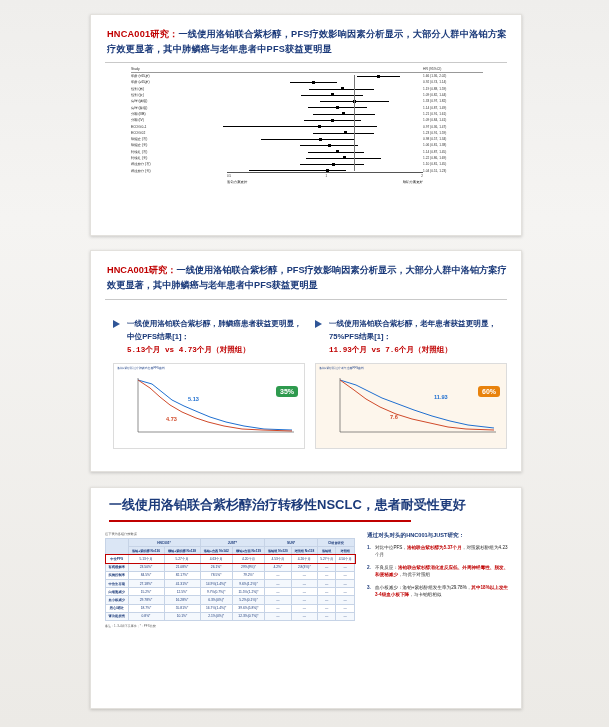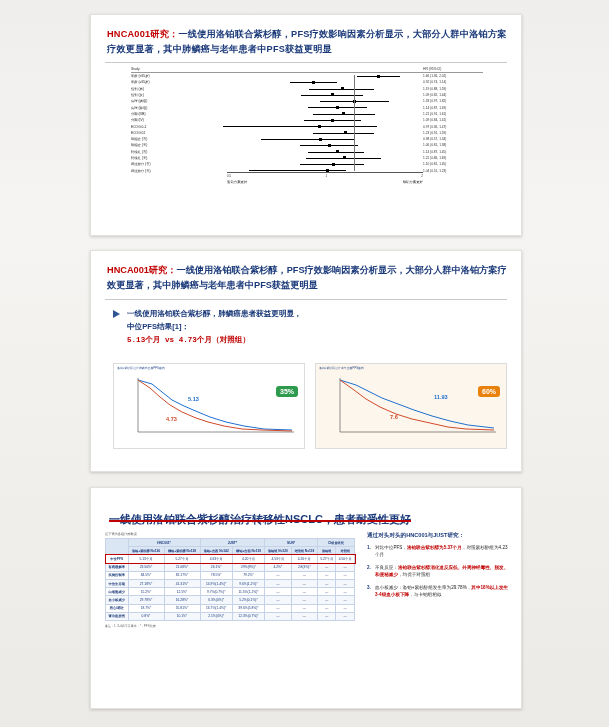--- a/index.html
+++ b/index.html
@@ -66,39 +66,39 @@
 
   
   .s2-title{
     position:absolute;left:16px;top:12px;right:14px;
     font-size:9.2px;line-height:15px;font-weight:bold;color:#1b3a7a;
   }
   .s2-title .red{color:#c00000;}
   .s2-rule{position:absolute;left:14px;right:14px;top:48px;height:1px;background:#c9c9c9;}
   .col{position:absolute;top:56px;width:196px;}
   .colL{left:20px;} .colR{left:222px;}
-  .bullet{position:relative;padding-left:16px;font-size:7.6px;line-height:13px;color:#1b3a7a;font-weight:bold;}
+  .bullet{position:relative;padding-left:16px;font-size:7.6px;line-height:13px;color:#1b3a7a;font-weight:bold;margin-top:10px;}
   .bullet:before{
     content:"";position:absolute;left:2px;top:2.5px;
     border-left:7px solid #2f5597;border-top:4.5px solid transparent;border-bottom:4.5px solid transparent;
   }
   .bullet .r{color:#c00000;font-family:Liberation Mono, monospace;}
   .km{position:absolute;top:112px;width:190px;height:84px;border:1px solid #dcdcdc;background:#fff;overflow:hidden;}
   .kmL{left:22px;} .kmR{left:224px;background:#fdf6ec;}
   .km .ktitle{font-size:2.9px;color:#2a4b8d;padding:2px 3px;line-height:4px;}
   .km svg{display:block;}
   .badge{position:absolute;border-radius:3px;color:#fff;font-size:7px;font-weight:bold;padding:2px 4px;}
   .badge.green{background:#2e9a4e;}
   .badge.orange{background:#e8820c;}
   .kmtag{position:absolute;font-size:5.6px;font-weight:bold;}
 
   
   .s3-title{
-    position:absolute;left:18px;top:24px;right:14px;
-    font-size:11px;font-weight:bold;color:#1b3a7a;
+    position:absolute;left:18px;top:8px;right:14px;
+    font-size:13px;font-weight:bold;color:#1b3a7a;
   }
   .s3-underline{position:absolute;left:18px;right:110px;top:32px;height:1.6px;background:#c00000;}
   .tblwrap{position:absolute;left:14px;top:44px;width:250px;}
   .tbl-note-top{font-size:3.2px;color:#555;margin-bottom:2px;}
   table.m{border-collapse:collapse;width:250px;font-size:3.3px;}
   table.m td,table.m th{border:.4px solid #c6d3e6;padding:1.6px 1px;text-align:center;color:#1b3a7a;}
   table.m th{background:#dbe6f5;font-weight:bold;font-size:3.2px;}
   .grp1{background:#cfe0f3;} .grp2{background:#f6dfe4;}
   .grp3{background:#e3ddf0;} .grp4{background:#ddeeda;}
   .rowalt{background:#f4f8fd;}
@@ -278,20 +278,26 @@
       <span class="red">HNCA001研究：</span><span>一线使用洛铂联合紫杉醇，PFS疗效影响因素分析显示，大部分人群中洛铂方案疗效更显著，其中肺鳞癌与老年患者中PFS获益更明显</span>
     </div>
     <div class="s2-rule"></div>
 
     <div class="col colL">
       <div class="bullet">
         <span>一线使用洛铂联合紫杉醇，肺鳞癌患者获益更明显，中位PFS结果[1]：</span>
         <br><span class="r">5.13个月 vs 4.73个月（对照组）</span>
       </div>
     </div>
+    <div class="col colR">
+      <div class="bullet">
+        <span>一线使用洛铂联合紫杉醇，老年患者获益更明显，75%PFS结果[1]：</span>
+        <br><span class="r">11.93个月 vs 7.6个月（对照组）</span>
+      </div>
+    </div>
 
     <div class="km kmL">
       <div class="ktitle">洛铂+紫杉醇治疗肺鳞癌患者PFS曲线</div>
       <svg width="190" height="70" viewBox="0 0 190 70">
         <line x1="24" y1="60" x2="180" y2="60" stroke="#444" stroke-width="0.6"></line>
         <line x1="24" y1="6" x2="24" y2="60" stroke="#444" stroke-width="0.6"></line>
         <polyline points="24,8 38,12 48,20 58,28 70,34 84,40 96,45 112,50 130,54 150,57 178,58" fill="none" stroke="#1f6fd0" stroke-width="1"></polyline>
         <polyline points="24,8 36,16 46,25 56,33 68,40 82,46 94,50 110,54 128,57 148,58 178,59" fill="none" stroke="#d04a2a" stroke-width="1"></polyline>
       </svg>
       <div class="badge green" style="right:6px;top:22px;">35%</div>

